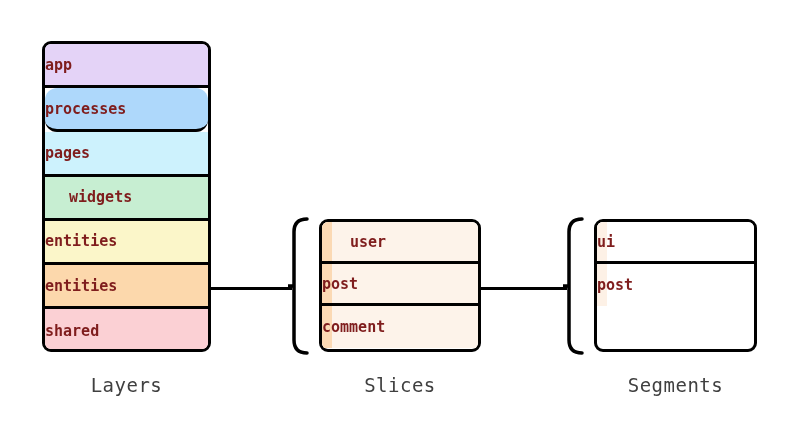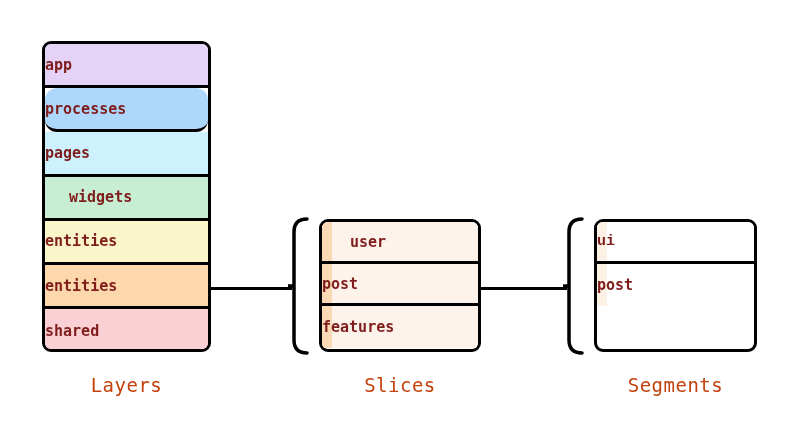--- a/index.html
+++ b/index.html
@@ -122,21 +122,21 @@
   #conn-slices-segments {
     left: 479px;
     top: 286.5px;
     width: 88px;
   }
 
   
   .caption {
     position: absolute;
     font-size: 19px;
-    color: #c2410c;
+    color: #404040;
     text-align: center;
     white-space: nowrap;
     letter-spacing: 0.5px;
   }
   #caption-layers   { left: 42px;  top: 374px; width: 169px; }
   #caption-slices   { left: 319px; top: 374px; width: 162px; }
   #caption-segments { left: 594px; top: 374px; width: 163px; }
 </style>
 </head>
 <body>
@@ -180,35 +180,35 @@
     <div class="row" style="background: rgb(253, 243, 234); padding-left: 28px;">
       <span class="accent"></span>
       <span class="rowlabel">user</span>
     </div>
     <div class="row" style="background: rgb(253, 243, 234);">
       <span class="accent"></span>
       <span class="rowlabel">post</span>
     </div>
     <div class="row" style="background: rgb(253, 243, 234);">
       <span class="accent"></span>
-      <span class="rowlabel">features</span>
+      <span class="rowlabel">comment</span>
     </div>
   </div>
 
   <div class="connector" id="conn-slices-segments"></div>
 
   <div class="bracket" id="segments-bracket">
     <svg width="22" height="140" viewBox="0 0 22 140" aria-hidden="true">
       <path d="M19 3 Q6 3 6 16 L6 124 Q6 137 19 137" fill="none" stroke="#000000" stroke-width="3.5" stroke-linecap="round" stroke-linejoin="round"></path>
       <path d="M0 70 L6 70" fill="none" stroke="#000000" stroke-width="3.5"></path>
     </svg>
   </div>
 
   <div class="stack" id="segments-stack">
-    <div class="row" style="background: rgb(255, 255, 255); font-family: Liberation Mono, monospace;">
+    <div class="row" style="background: rgb(255, 255, 255);">
       <span class="accent"></span>
       <span class="rowlabel">ui</span>
     </div>
     <div class="row" style="background: rgb(255, 255, 255);">
       <span class="accent"></span>
       <span class="rowlabel">post</span>
     </div>
   </div>
 
   <div class="caption" id="caption-layers">Layers</div>

